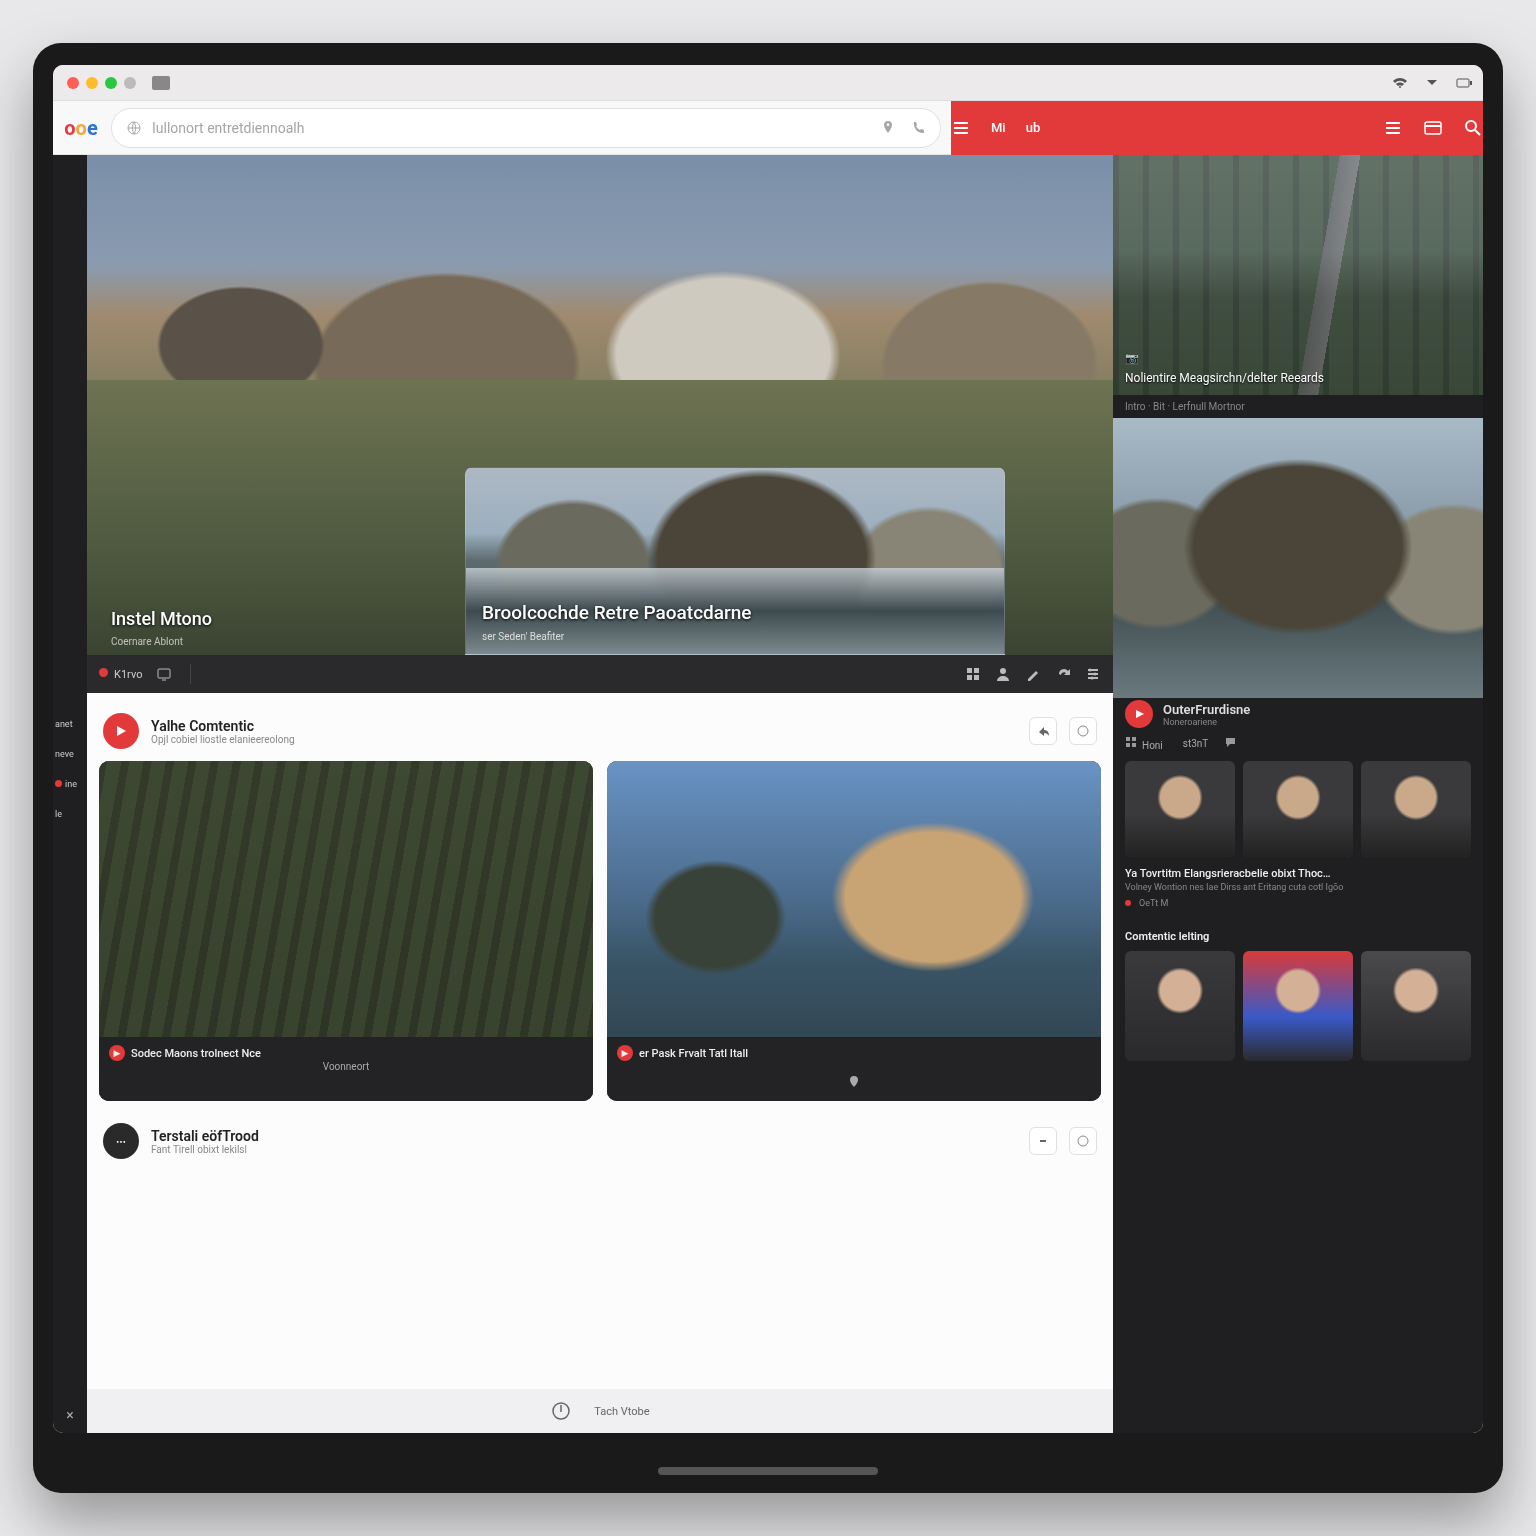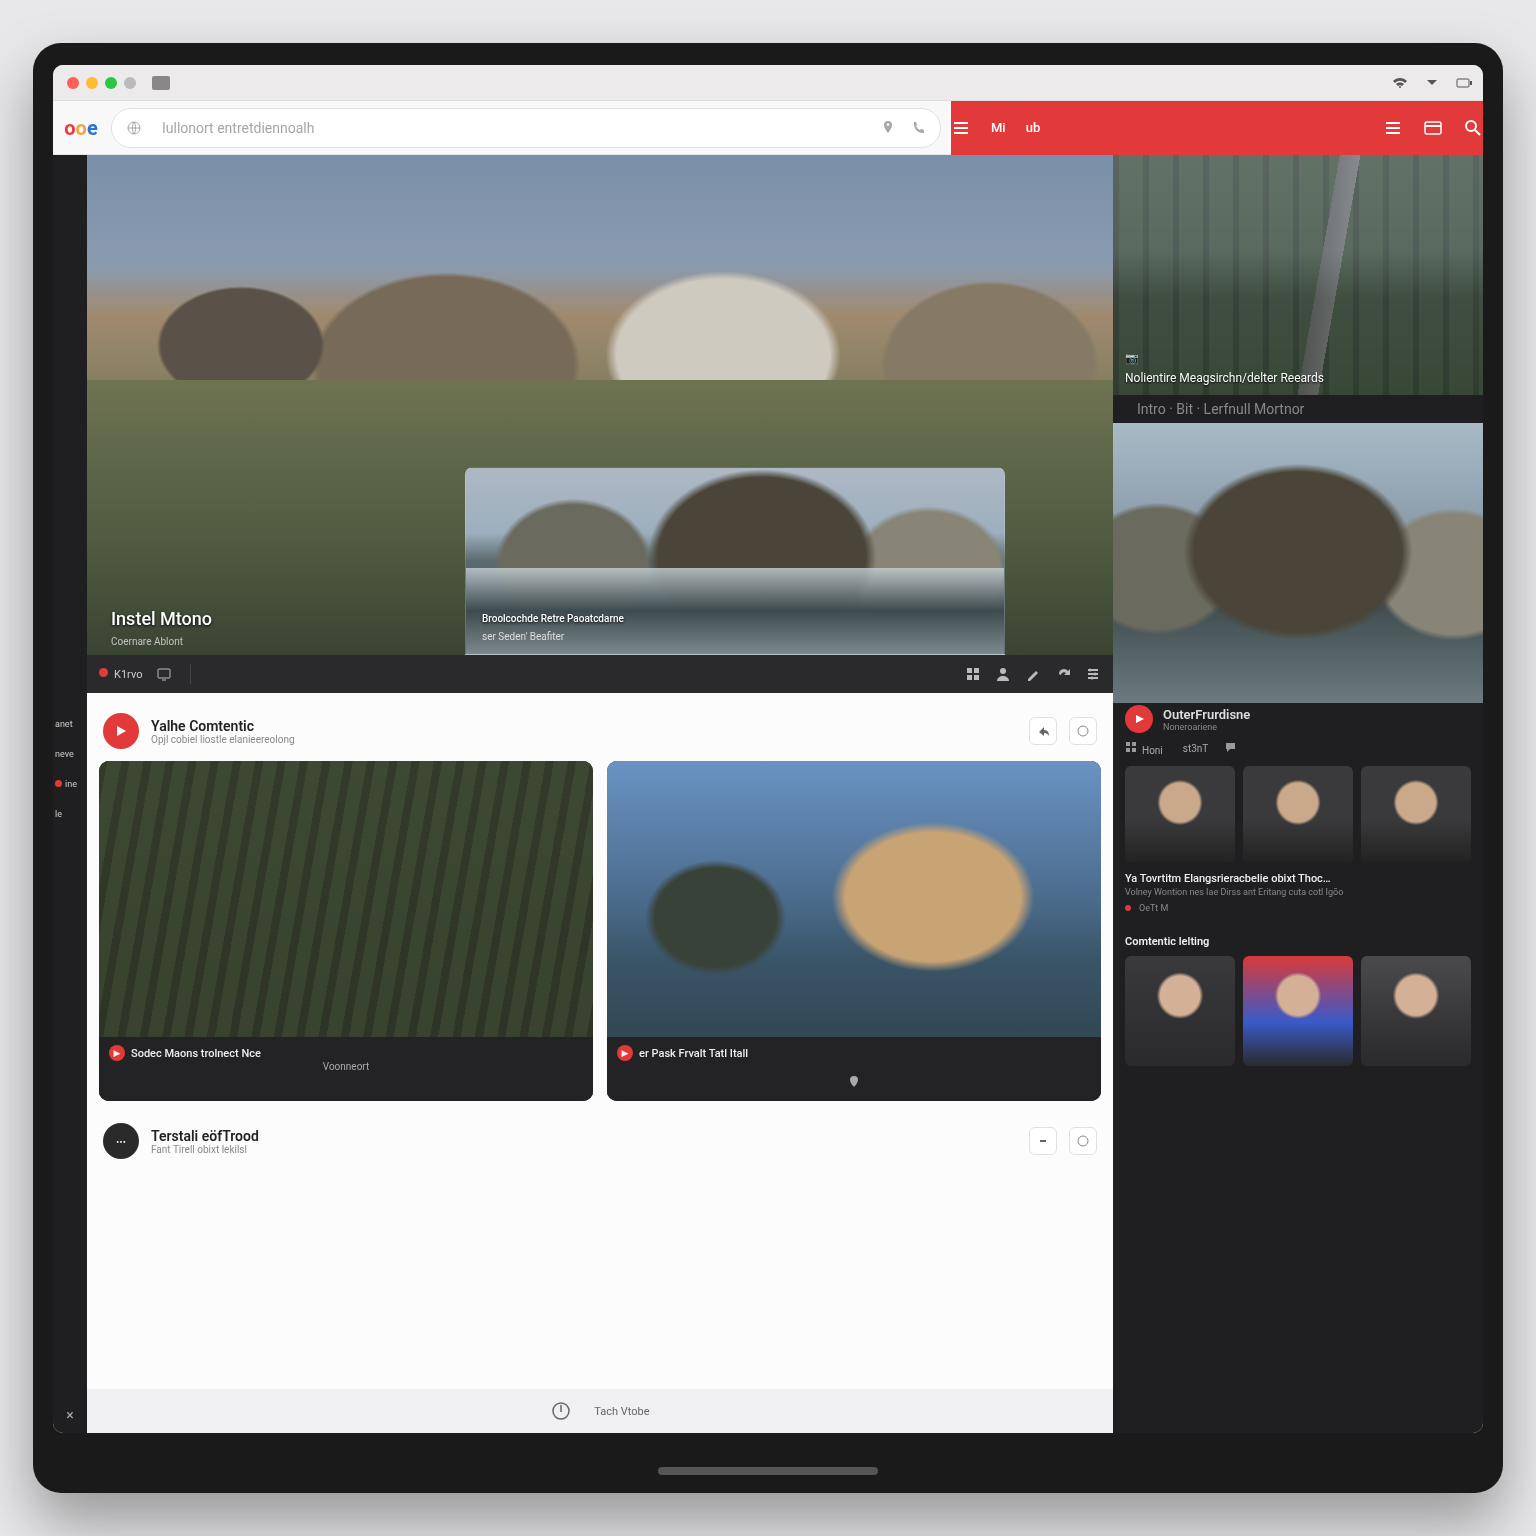--- a/index.html
+++ b/index.html
@@ -48,21 +48,21 @@
   
   .addr {
     height:54px; background:#f9f8f8;
     display:flex; align-items:center; gap:10px;
     padding:0 0 0 8px; border-bottom:1px solid #e4e4e4;
   }
   .logo { width:40px;height:40px;border-radius:50%; display:flex;align-items:center;justify-content:center; font-weight:bold; font-size:20px;}
   .logo span:first-child{color:#e63946;} .logo span:nth-child(2){color:#f4a63a;} .logo span:nth-child(3){color:#2a72d4;}
   .url {
     flex:0 0 830px; height:40px; background:#fff; border:1px solid #e0e0e0; border-radius:20px;
-    display:flex; align-items:center; padding:0 14px; color:#a6a6a6; font-size:14px; gap:20px;
+    display:flex; align-items:center; padding:0 14px; color:#a6a6a6; font-size:14px; gap:10px;
   }
   .url svg{width:16px;height:16px;fill:#a6a6a6;}
   .url .txt{flex:1;}
   .url .right-icons{display:flex;gap:14px;color:#888;}
   .redbar {
     flex:1; height:54px; background:#e23a3a;
     display:flex; align-items:center; color:#fff;
   }
   .redbar .seg{display:flex;align-items:center;gap:20px;padding:0 0;font-size:13px;font-weight:500;}
   .redbar .seg.right{margin-left:auto;}
@@ -105,21 +105,21 @@
     background:
       radial-gradient(ellipse 260px 200px at 55% 48%,#4a4538 40%,transparent 44%),
       radial-gradient(ellipse 180px 150px at 20% 52%,#6b6a5e 40%,transparent 44%),
       radial-gradient(ellipse 180px 150px at 86% 56%,#888576 40%,transparent 44%);
   }
   .hero-card .reflect{position:absolute;left:0;right:0;bottom:0;height:46%;
     background:linear-gradient(180deg,#c9d2d8cc 0%,#3d4a4e 50%,#7c8a8e 100%);
     transform:scaleY(1);
     filter:blur(.3px);
   }
-  .hero-card .title{position:absolute;left:16px;bottom:30px;color:#fff;font-size:10px;font-weight:500;text-shadow:0 1px 3px #000;}
+  .hero-card .title{position:absolute;left:16px;bottom:30px;color:#fff;font-size:19px;font-weight:500;text-shadow:0 1px 3px #000;}
   .hero-card .sub{position:absolute;left:16px;bottom:12px;color:#ddd;font-size:10px;}
   
   .hero-toolbar{
     height:38px; background:#2a2a2d; display:flex;align-items:center;color:#ccc;
     font-size:11px; padding:0 12px; gap:14px;
   }
   .hero-toolbar .divider{width:1px;height:20px;background:#444;margin:0 4px;}
   .hero-toolbar .kv{display:flex;align-items:flex-start;gap:6px;}
   .hero-toolbar .rec{width:9px;height:9px;border-radius:50%;background:#e23a3a;}
   .hero-toolbar .spacer{flex:1;}
@@ -155,21 +155,21 @@
   .post2 .avatar{background:#2a2a2a;}
   
   .rightcol{ width:370px; background:#1f1f22; color:#ddd; display:flex;flex-direction:column; overflow:hidden;}
   .thumb{height:240px;position:relative;background:linear-gradient(180deg,#c4cfd6 0%,#a6b4bc 40%,#4e5a56 60%,#374238 100%);}
   .thumb::before{content:"";position:absolute;inset:0;background:
     linear-gradient(100deg,transparent 55%,#5a5a5a 55%,#6e6e6e 60%,transparent 60%),
     repeating-linear-gradient(90deg,#2e3a2e 0 6px,#3a4a38 6px 30px);
     opacity:.7;}
   .thumb .tt{position:absolute;left:12px;bottom:10px;color:#fff;font-size:12px;text-shadow:0 1px 2px #000;}
   .thumb .icon{position:absolute;left:12px;bottom:30px;color:#eee;font-size:11px;}
-  .mini{padding:6px 24px;font-size:14px;color:#888;}
+  .mini{padding:6px 12px;font-size:10px;color:#888;}
   .bigthumb{height:280px;position:relative;background:linear-gradient(180deg,#a9bac7 0%,#889aa8 40%,#2e3a3e 50%,#6a7a7e 100%);}
   .bigthumb::before{content:"";position:absolute;inset:0;background:
     radial-gradient(ellipse 260px 200px at 50% 46%,#4a4538 40%,transparent 44%),
     radial-gradient(ellipse 180px 150px at 12% 52%,#6b6a5e 40%,transparent 44%),
     radial-gradient(ellipse 180px 150px at 92% 54%,#888576 40%,transparent 44%);}
   .chrow{display:flex;align-items:center;gap:10px;padding:2px 12px;}
   .chrow .av{width:28px;height:28px;border-radius:50%;background:#e23a3a;display:flex;align-items:center;justify-content:center;}
   .chrow .av svg{width:14px;height:14px;fill:#fff;}
   .chrow .t{font-size:13px;font-weight:600;}
   .chrow .s{font-size:9px;color:#888;}

